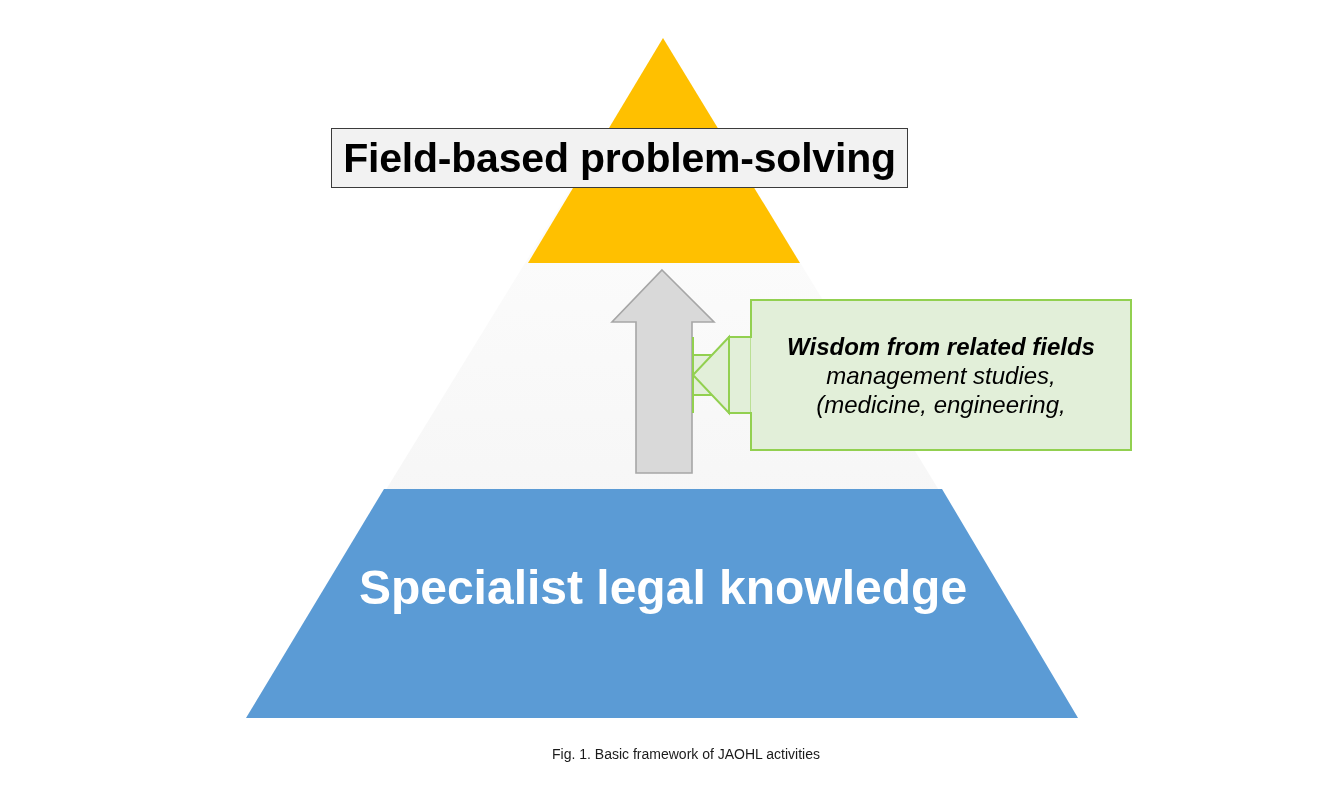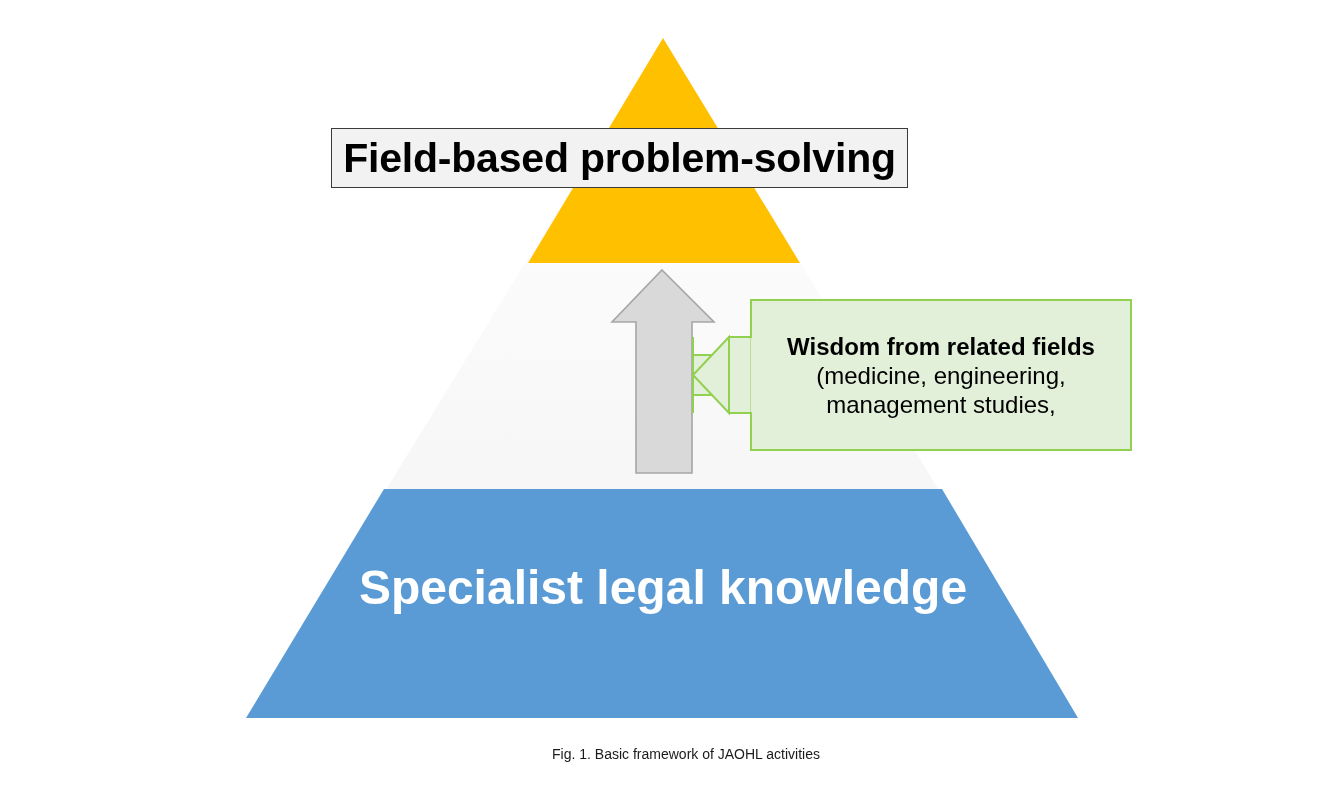--- a/index.html
+++ b/index.html
@@ -55,20 +55,21 @@
     left: 751px;
     top: 300px;
     width: 380px;
     height: 150px;
     display: flex;
     flex-direction: column;
     align-items: center;
     justify-content: center;
     text-align: center;
     color: #000000;
+    font-style: italic;
   }
   .callout-title {
     font-family: "Liberation Sans", sans-serif;
     font-weight: bold;
     font-size: 24px;
     line-height: 29px;
     white-space: nowrap;
   }
   .callout-line {
     font-family: "Liberation Sans", sans-serif;
@@ -148,22 +149,22 @@
     <rect x="751" y="300" width="380" height="150" fill="#E2EFD9" stroke="#92D050" stroke-width="2"></rect>
     <line x1="752" y1="338" x2="752" y2="412" stroke="#E2EFD9" stroke-width="3"></line>
   </svg>
 
   <div class="apex-label-box">
     <span class="apex-label-text">Field-based problem-solving</span>
   </div>
 
   <div class="callout-text-wrap">
     <div class="callout-title">Wisdom from related fields</div>
+    <div class="callout-line">management studies,</div>
     <div class="callout-line">(medicine, engineering,</div>
-    <div class="callout-line">management studies,</div>
   </div>
 
   <div class="base-text-wrap">
     <div class="base-title">Specialist legal knowledge</div>
   </div>
 
   <div class="figure-caption">Fig. 1. Basic framework of JAOHL activities</div>
 
 </div>
 

